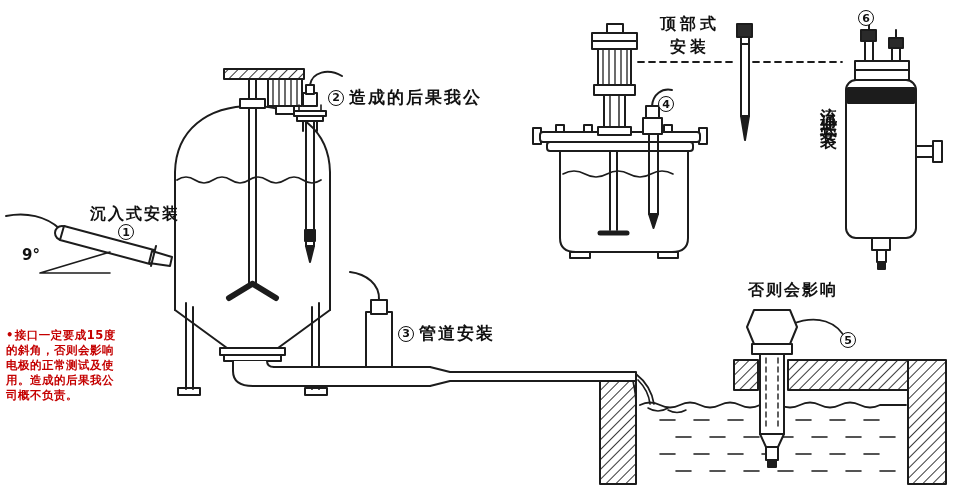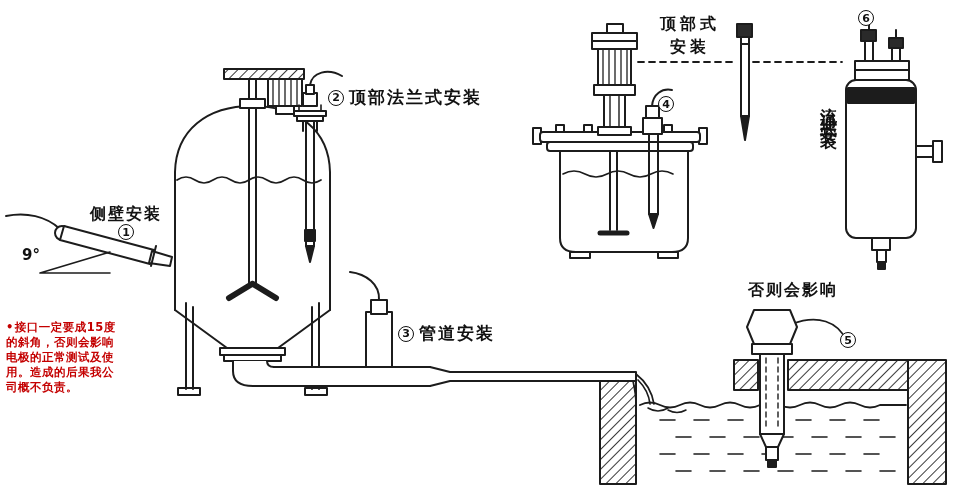--- a/index.html
+++ b/index.html
@@ -180,47 +180,47 @@
       <polygon points="754,310 790,310 797,327 790,344 754,344 747,327" fill="#fff"></polygon>
       <rect x="752" y="344" width="40" height="10" fill="#fff"></rect>
       <rect x="760" y="354" width="24" height="80" fill="#fff"></rect>
       <path d="M766,358 L766,430 M778,358 L778,430" stroke-width="1.4" stroke-dasharray="5,4"></path>
       <polygon points="760,434 784,434 778,447 766,447" fill="#fff"></polygon>
       <rect x="766" y="447" width="12" height="13" fill="#fff"></rect>
       <rect x="768" y="460" width="8" height="7" fill="#1c1c1c"></rect>
     </g>
   </svg>
 
-  <div class="lbl" style="left:90px; top:204px;">侧壁安装</div>
+  <div class="lbl" style="left:90px; top:204px;">沉入式安装</div>
   <span class="circ abs" style="left:118px; top:224px;">1</span>
   <div class="lbl" style="left:22px; top:246px; letter-spacing:0; font-size:15px;">9°</div>
 
   <div class="lbl lbl-row" style="left:328px; top:86px; font-size:17px;">
     <span class="circ">2</span>
-    <span>顶部法兰式安装</span>
+    <span>造成的后果我公</span>
   </div>
 
   <div class="lbl lbl-row" style="left:398px; top:322px; font-size:17px;">
     <span class="circ">3</span>
     <span>管道安装</span>
   </div>
 
   <div class="lbl two-line" style="left:660px; top:12px; letter-spacing:4px;">
     <div>顶部式</div>
     <div>安装</div>
   </div>
   <span class="circ abs" style="left:658px; top:96px;">4</span>
 
   <div class="lbl" style="left:748px; top:280px;">否则会影响</div>
   <span class="circ abs" style="left:840px; top:332px;">5</span>
 
   <span class="circ abs" style="left:858px; top:10px;">6</span>
   <div class="lbl vert" style="left:818px; top:94px;">流通式安装</div>
 
-  <div class="warn" style="left:6px; top:320px; width:136px;">
+  <div class="warn" style="left:6px; top:328px; width:136px;">
     <div>
       <span class="bullet">•</span><span>接口一定要成15度</span>
     </div>
     <div>的斜角，否则会影响</div>
     <div>电极的正常测试及使</div>
     <div>用。造成的后果我公</div>
     <div>司概不负责。</div>
   </div>
 
 </div>

